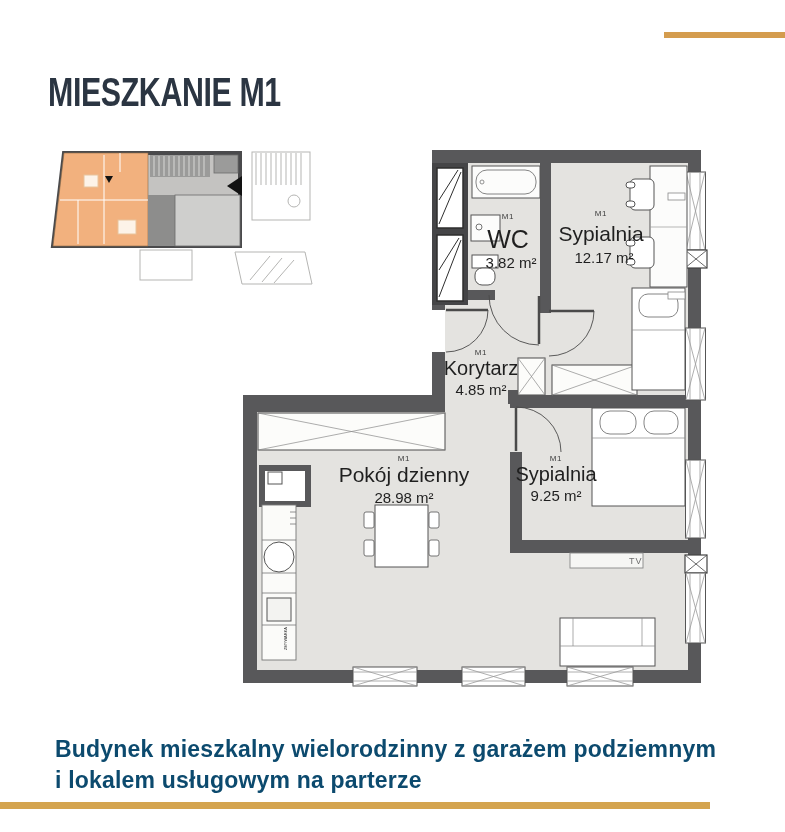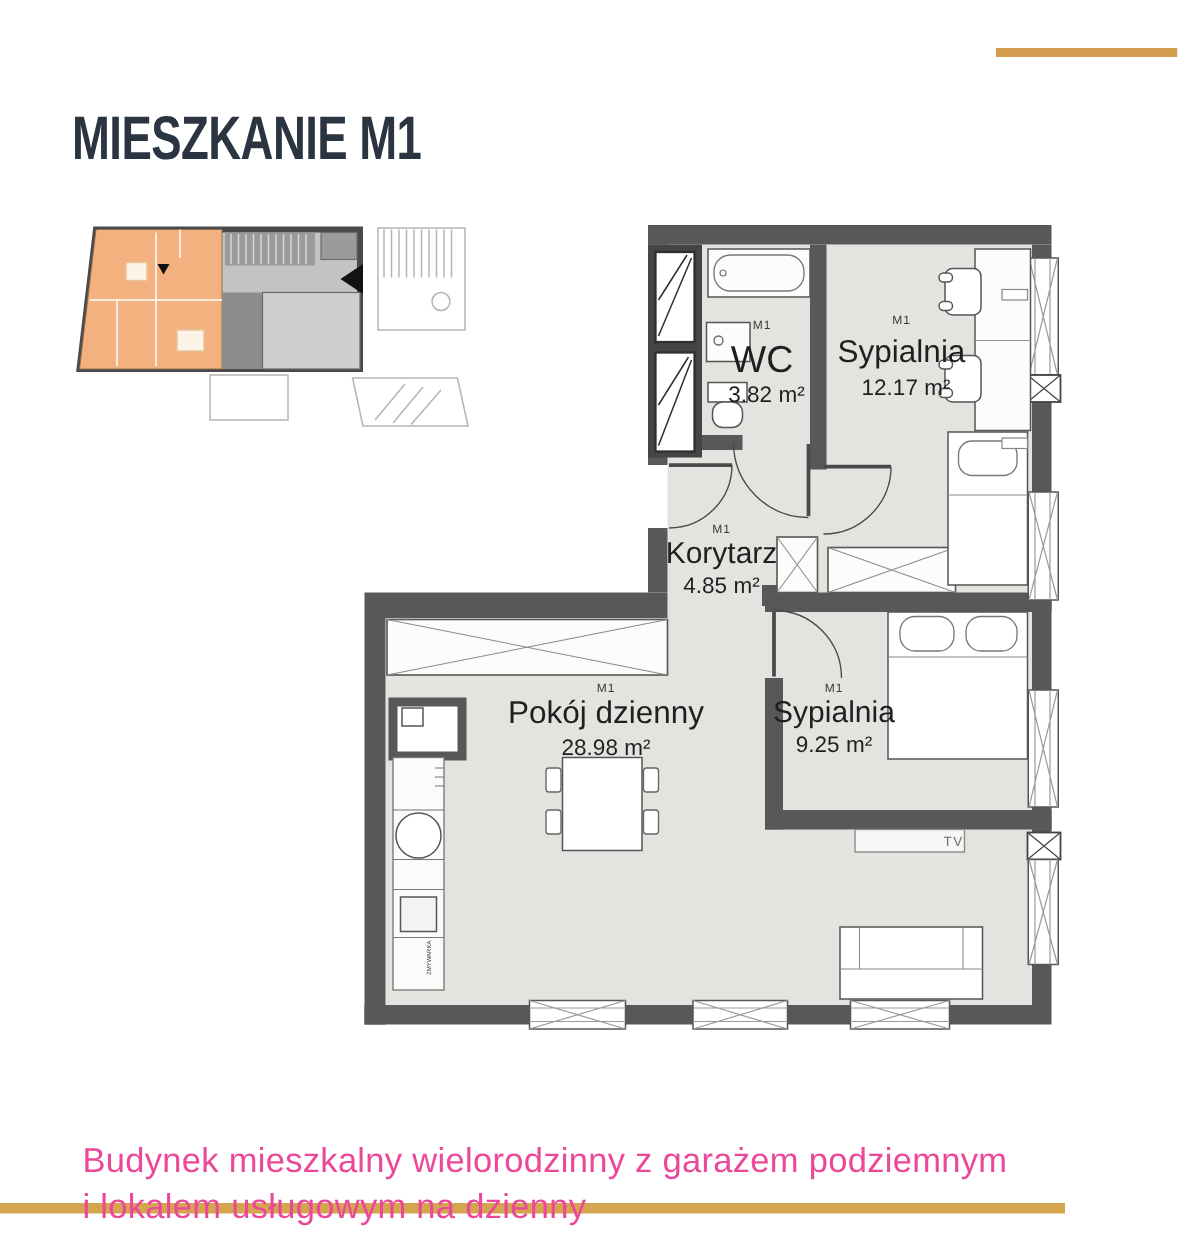--- a/index.html
+++ b/index.html
@@ -4,40 +4,40 @@
 <style>
   html,body{margin:0;padding:0;background:#ffffff;}
   body{width:785px;height:832px;position:relative;overflow:hidden;
        font-family:"Liberation Sans", sans-serif;}
   .accent-bar{position:absolute;background:#D49C4E;}
   #accent-top{left:664px;top:32px;width:121px;height:6px;}
   #accent-bottom{left:0px;top:802px;width:710px;height:7px;background:#D4A44F;}
   #page-title{position:absolute;left:48px;top:42px;font-size:41px;font-weight:700;
       color:#2B3542;letter-spacing:-0.5px;transform:scaleX(0.74);transform-origin:left top;
       white-space:nowrap;}
-  #caption{position:absolute;left:55px;top:758px;font-size:23px;color:#ec4899;
-      line-height:31px;letter-spacing:0.2px;}
+  #caption{position:absolute;left:55px;top:734px;font-size:23px;color:#0c4a6e;
+      line-height:31px;letter-spacing:0.2px;font-weight:bold;}
   svg text{font-family:"Liberation Sans", sans-serif;}
   .room-name{font-size:21px;fill:#1f1f1f;}
   .room-area{font-size:15px;fill:#1f1f1f;}
   .unit-lbl{font-size:8px;fill:#3c3c3c;letter-spacing:0.6px;}
   .tv-lbl{font-size:9px;fill:#6e6e6e;letter-spacing:1px;}
   .appl-lbl{font-size:4px;fill:#333;}
 </style>
 </head>
 <body>
 
 <div id="accent-top" class="accent-bar"></div>
 <div id="accent-bottom" class="accent-bar"></div>
 
 <h1 id="page-title">MIESZKANIE M1</h1>
 
 <div id="caption">
   <div>Budynek mieszkalny wielorodzinny z garażem podziemnym</div>
-  <div>i lokalem usługowym na dzienny</div>
+  <div>i lokalem usługowym na parterze</div>
 </div>
 
 <svg width="785" height="832" viewBox="0 0 785 832" style="position:absolute;left:0;top:0;">
 
   <g>
 
     <g stroke="#b5b5b3" fill="none" stroke-width="1">
       <rect x="252" y="152" width="58" height="68"></rect>
       <path d="M256,153 V185 M261,153 V185 M266,153 V185 M271,153 V185 M276,153 V185 M281,153 V185 M286,153 V185 M291,153 V185 M296,153 V185 M301,153 V185"></path>
       <circle cx="294" cy="201" r="6"></circle>

